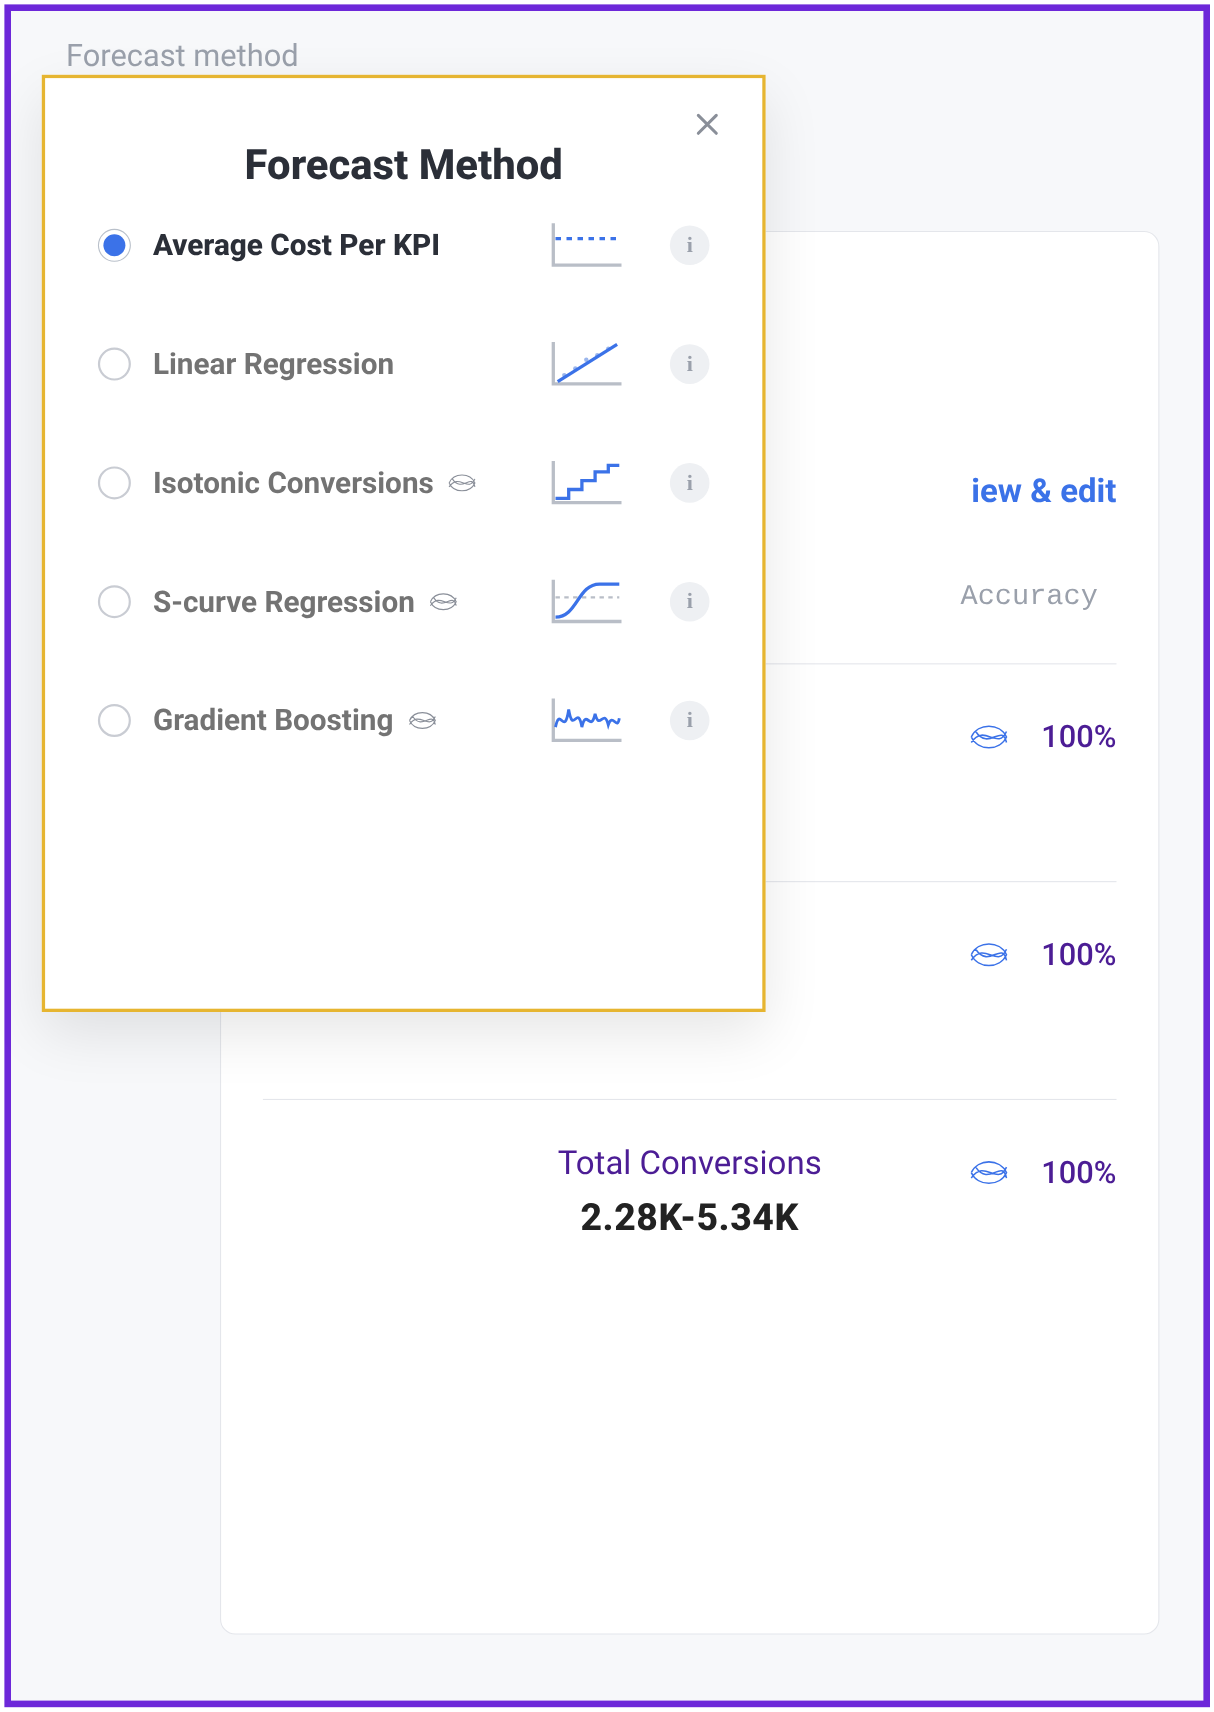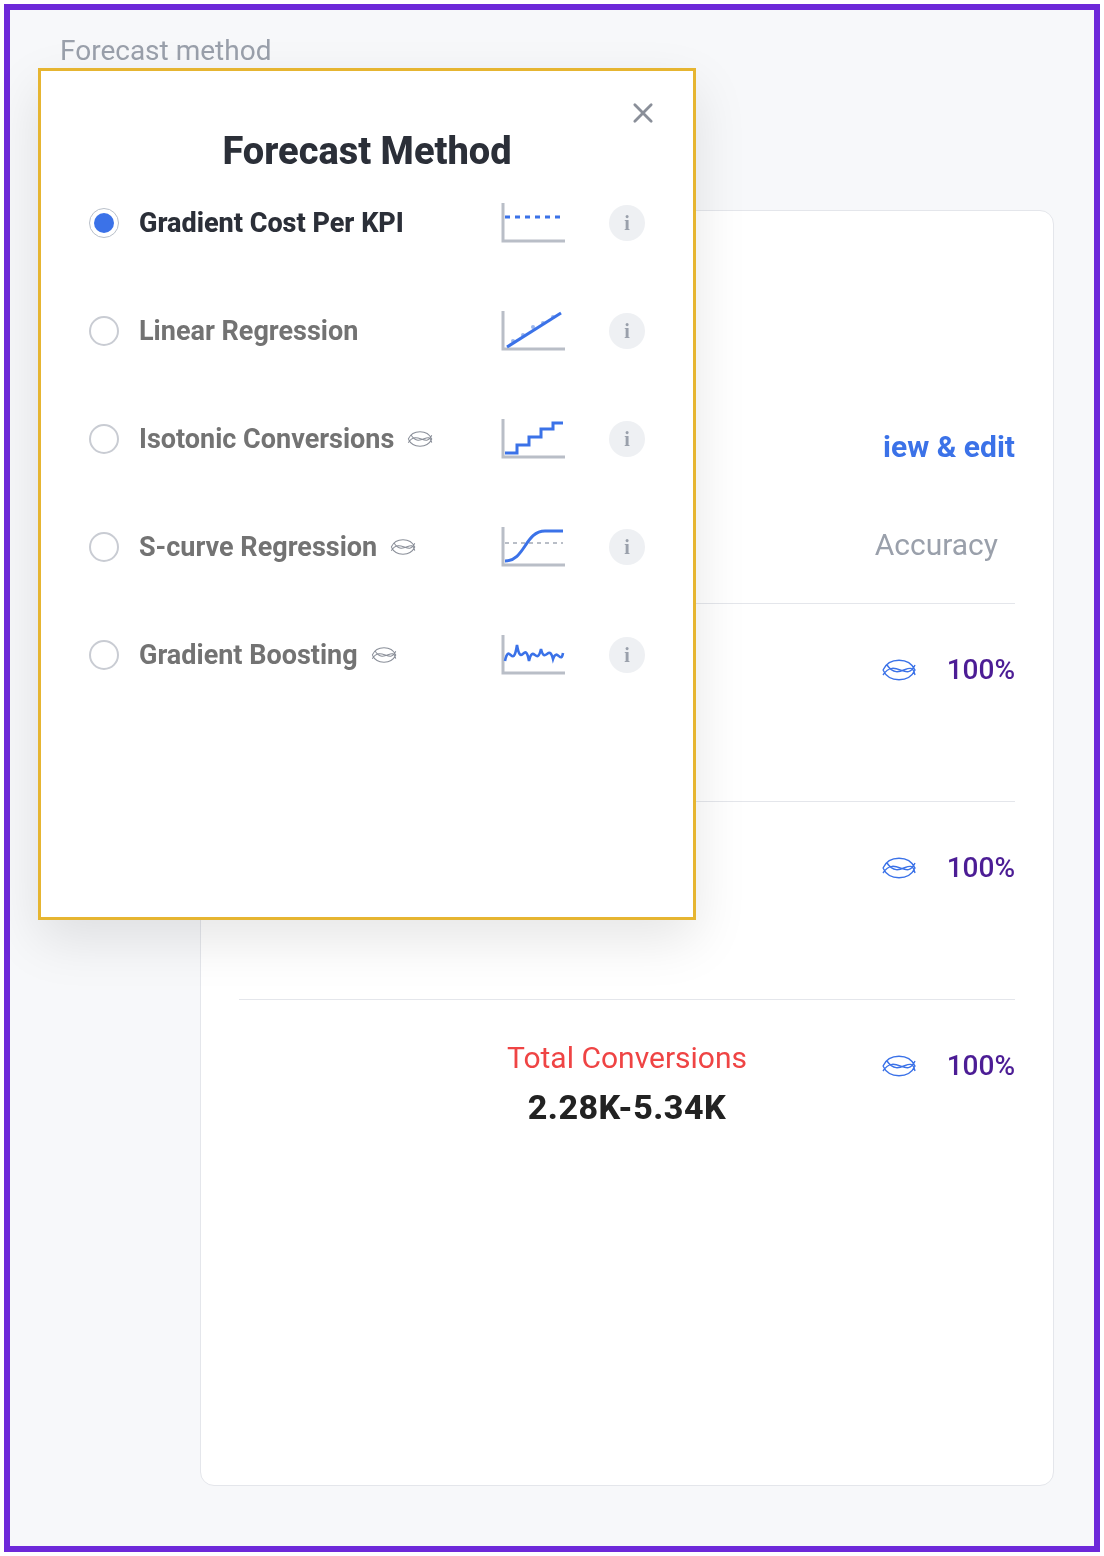--- a/index.html
+++ b/index.html
@@ -43,36 +43,37 @@
     color: #3b72e8;
     font-weight: 700;
     font-size: 30px;
     cursor: pointer;
   }
   .card-header {
     position: absolute;
     top: 316px;
     right: 55px;
     color: #9aa0ab;
-    font-size: 30px;
+    font-size: 26px;
     font-weight: 400;
+    font-family: Liberation Mono, monospace;
   }
   .metric-block {
     position: absolute;
     left: 38px;
     right: 38px;
   }
   .metric-block.b1 { top: 392px; }
   .metric-block.b2 { top: 590px; }
   .metric-block.b3 { top: 788px; }
   .metric-sep {
     border-top: 1px solid #e4e6eb;
   }
   .metric-label {
-    color: #ef4444;
+    color: #4c1d95;
     font-size: 30px;
     font-weight: 400;
     margin-top: 40px;
   }
   .metric-value {
     color: #222;
     font-size: 34px;
     font-weight: 800;
     margin-top: 12px;
     letter-spacing: 0.5px;
@@ -239,21 +240,21 @@
         <path d="M5 5 L19 19 M19 5 L5 19" stroke="#8a8f99" stroke-width="2.4" stroke-linecap="round"></path>
       </svg>
     </div>
 
     <div class="modal-title">Forecast Method</div>
 
     <div id="options-container">
         <div class="option selected">
           <div class="radio selected"></div>
           <div class="opt-label">
-            <span>Gradient Cost Per KPI</span>
+            <span>Average Cost Per KPI</span>
           </div>
           <svg class="thumb" viewBox="0 0 74 48">
             <path d="M6 4 L6 42 L68 42" stroke="#b9bec7" stroke-width="3" fill="none"></path>
             <path d="M8 18 L66 18" stroke="#3b72e8" stroke-width="3" stroke-dasharray="5 5" fill="none"></path>
           </svg>
           <div class="info-btn">
             <span>i</span>
           </div>
         </div>
         <div class="option">

